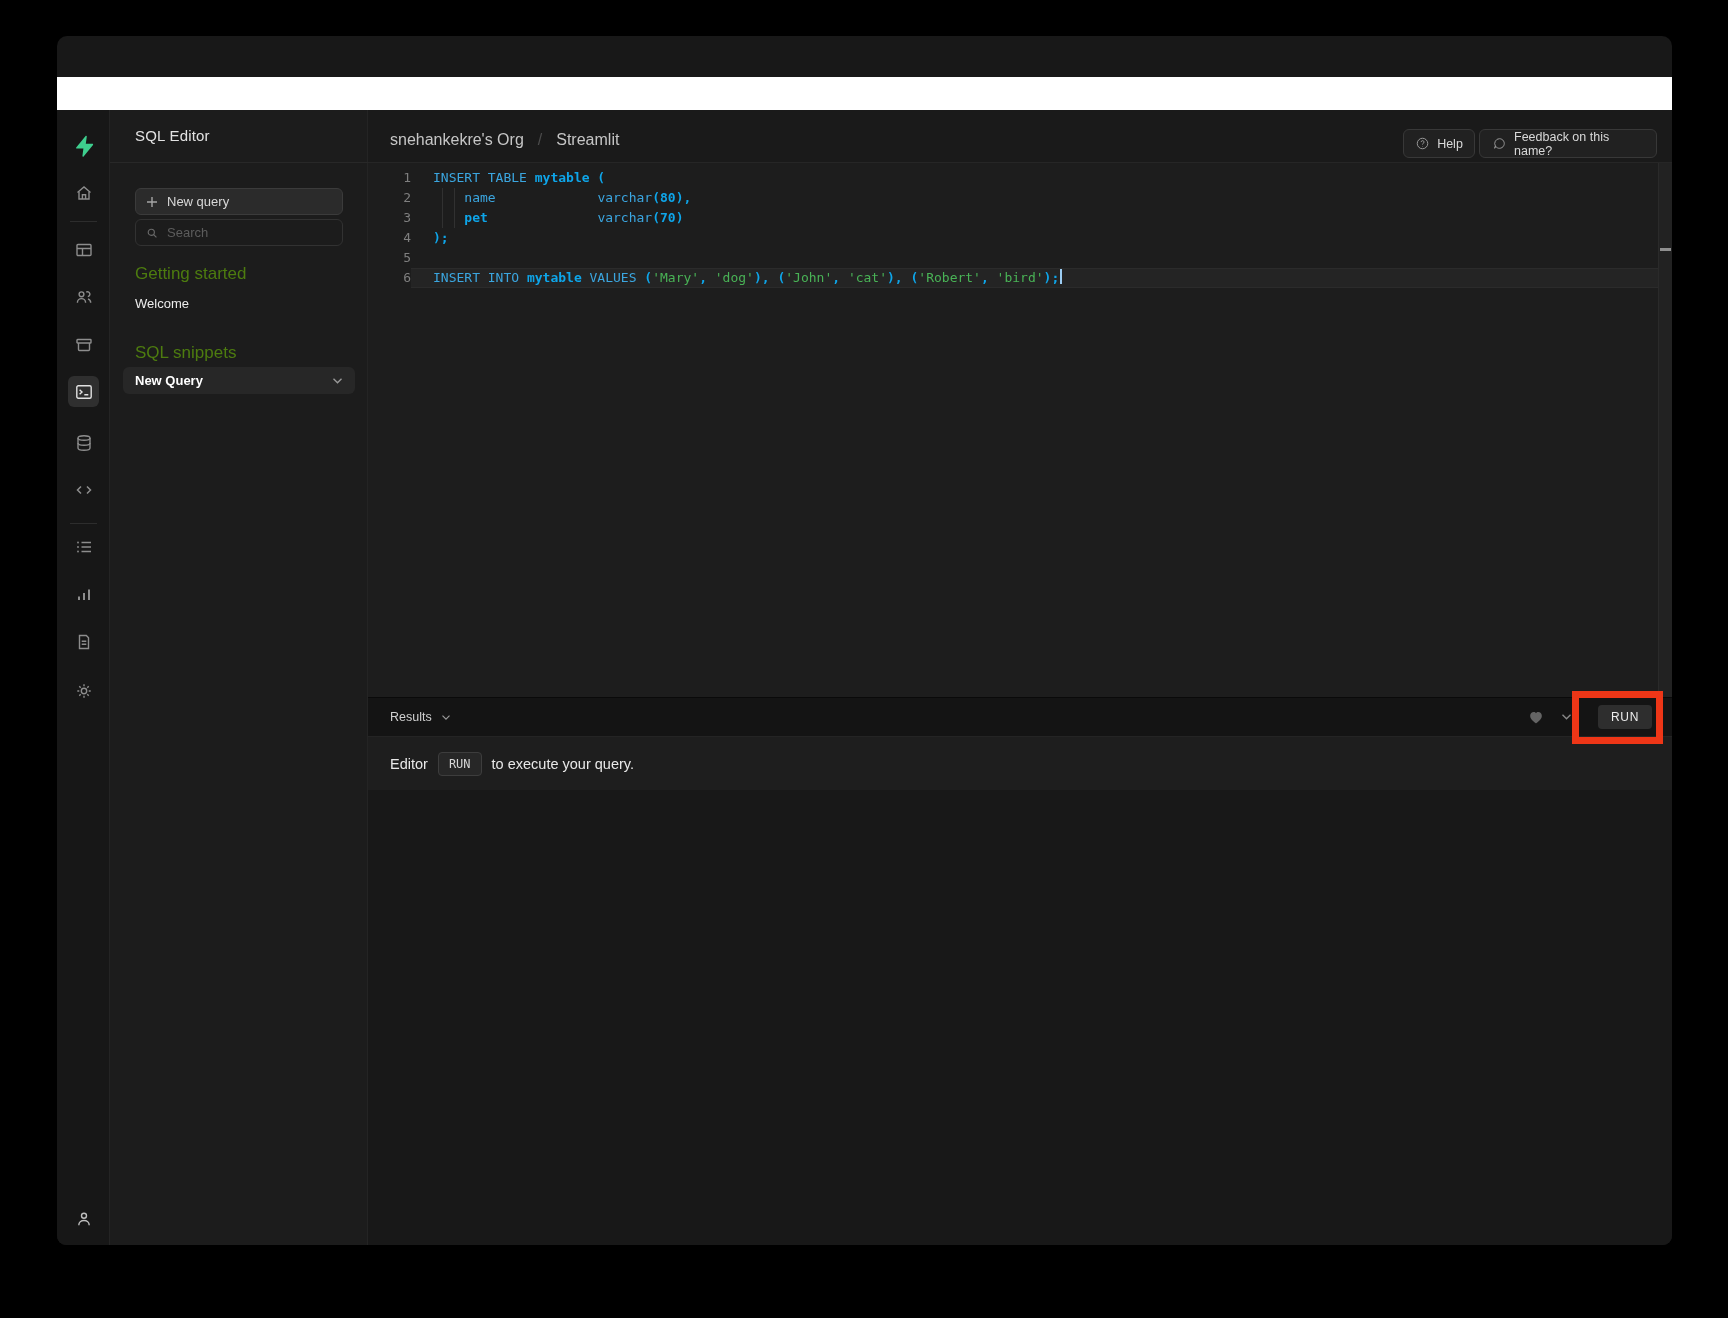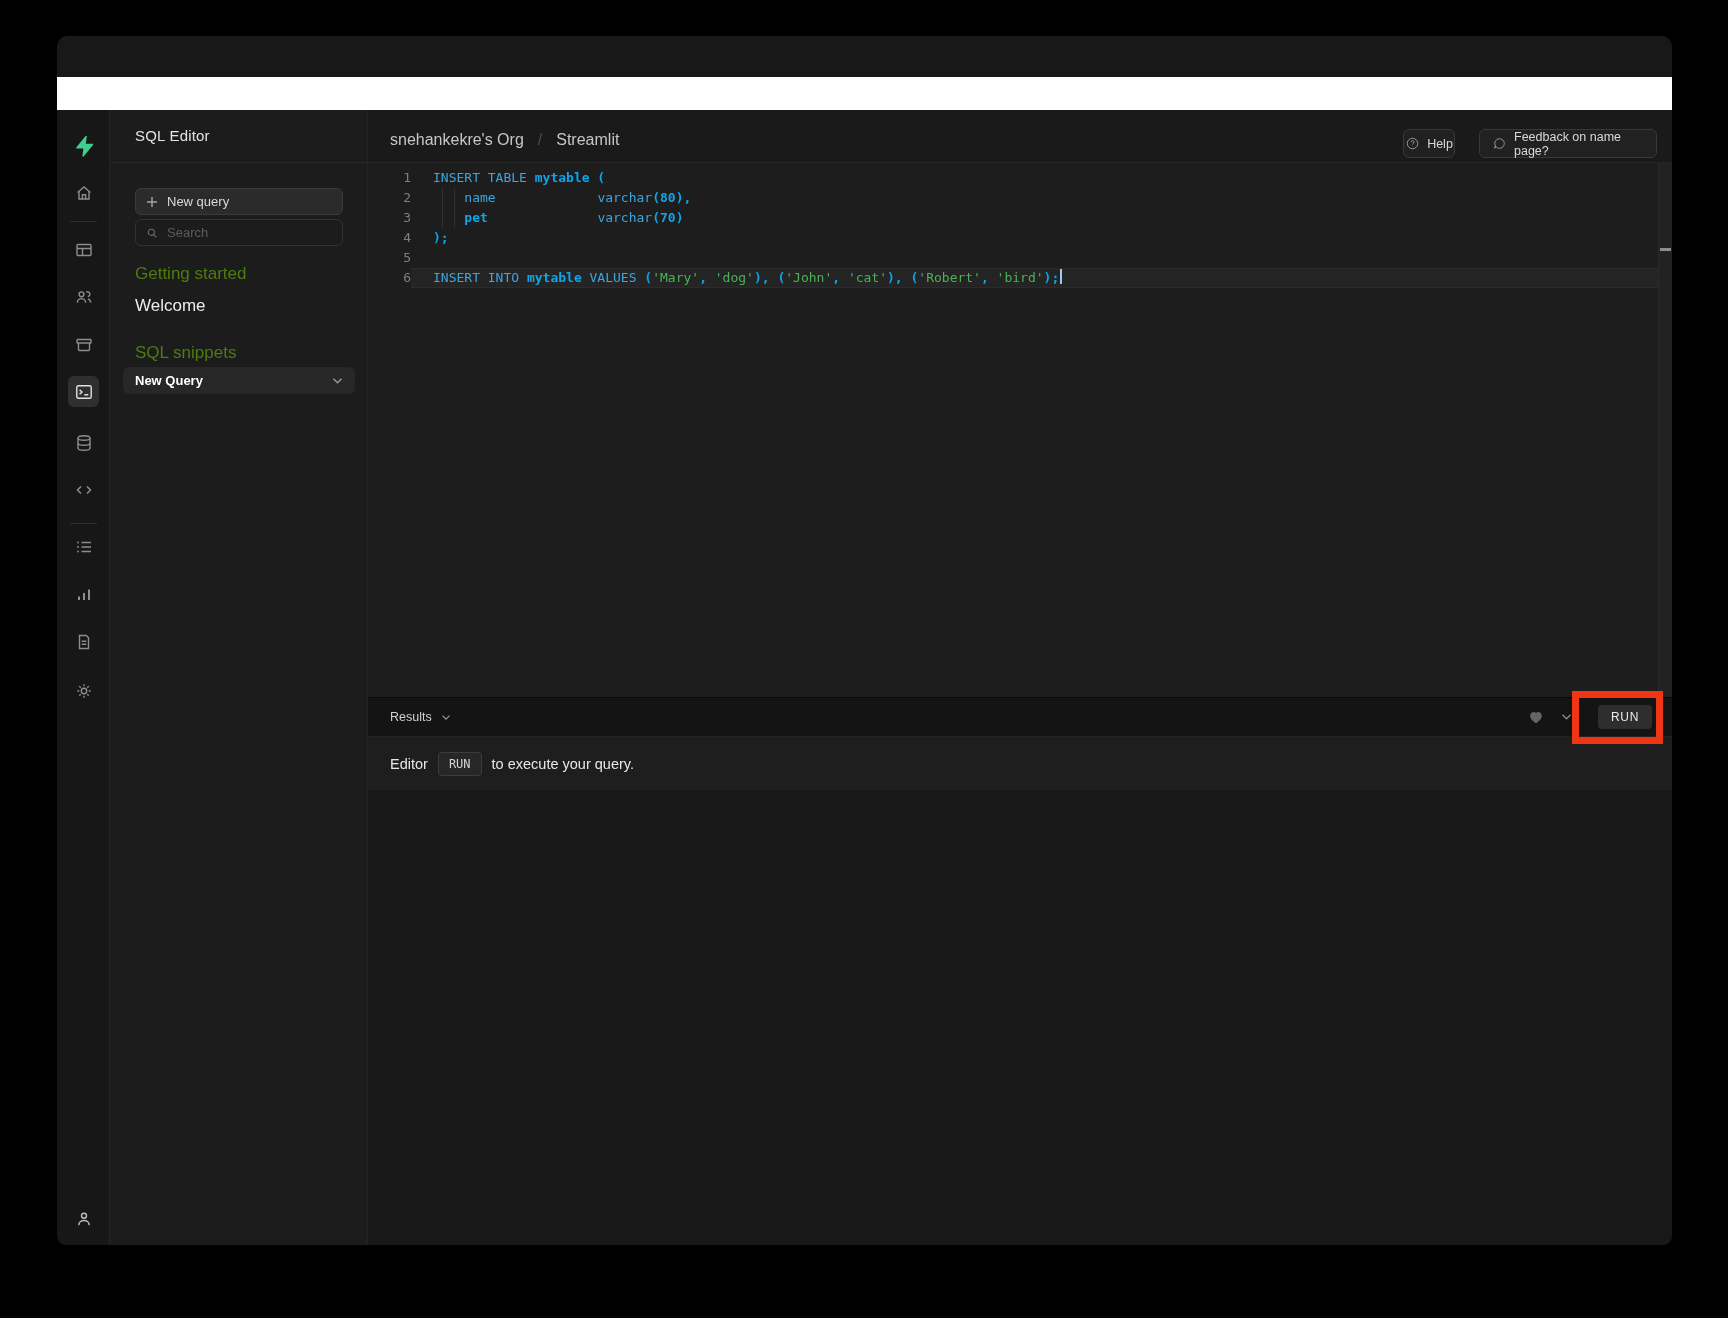--- a/index.html
+++ b/index.html
@@ -35,21 +35,21 @@
   .panel { left:53px; top:74px; width:258px; height:1135px; background:#1c1c1c; border-right:1px solid #242424; }
   .panel-title { left:78px; top:91px; font-size:15px; color:#e3e3e3; letter-spacing:.2px; }
   .panel-hdr-line { left:53px; top:126px; width:258px; height:1px; background:#282828; }
   .btn-newquery { left:78px; top:152px; width:208px; height:27px; background:#2b2b2b; border:1px solid #3b3b3b;
     border-radius:6px; display:flex; align-items:center; padding:0 10px; gap:9px; color:#d8d8d8; font-size:13px; }
   .search-box { left:78px; top:183px; width:208px; height:27px; background:transparent; border:1px solid #323232;
     border-radius:6px; display:flex; align-items:center; padding:0 9px; gap:8px; }
   .search-box input { background:transparent; border:none; outline:none; width:150px; font-size:13px; color:#cfcfcf; font-family:"Liberation Sans",sans-serif; }
   .search-box input::placeholder { color:#5c5c5c; }
   .sec-label { left:78px; font-size:17px; color:#4d7c0f; }
-  .sec-item { left:78px; font-size:17px; color:#ececec; }
+  .sec-item { left:78px; font-size:13px; color:#ececec; }
   .snippet-row { left:66px; top:331px; width:232px; height:27px; background:#272727; border-radius:6px;
     display:flex; align-items:center; justify-content:space-between; padding:0 12px; }
   .snippet-row .lbl { font-size:13px; font-weight:bold; color:#fff; }
   .main-hdr { left:311px; top:74px; width:1304px; height:53px; background:#1a1a1a; border-bottom:1px solid #262626; }
   .crumbs { left:333px; top:95px; display:flex; gap:14px; align-items:center; font-size:16px; color:#c6c6c6; }
   .crumb-sep { color:#4c4c4c; }
   .hdr-btn { top:93px; height:29px; background:#212121; border:1px solid #383838; border-radius:6px;
     display:flex; align-items:center; justify-content:center; gap:7px; color:#d9d9d9; font-size:12.5px; padding:0 12px; }
   
   .editor-bg { left:311px; top:127px; width:1304px; height:534px; background:#1d1d1d; }
@@ -264,37 +264,37 @@
         </svg>
       </span>
   </div>
 
   <div class="a main-hdr"></div>
   <div class="a crumbs">
     <span>snehankekre's Org</span>
     <span class="crumb-sep">/</span>
     <span>Streamlit</span>
   </div>
-  <div class="a hdr-btn" style="left:1346px;width:52px">
+  <div class="a hdr-btn" style="left:1346px;width:72px">
     <span>
         <svg width="15" height="15" viewBox="0 0 20 20" fill="none" stroke="#9a9a9a" stroke-width="1.3">
           <circle cx="10" cy="10" r="7"></circle>
           <path d="M8.2 8.1a1.9 1.9 0 1 1 2.6 1.8c-.6.3-.8.7-.8 1.4"></path>
           <circle cx="10" cy="13.8" r="0.6" fill="#9a9a9a" stroke="none"></circle>
         </svg>
       </span>
     <span>Help</span>
   </div>
   <div class="a hdr-btn" style="left:1422px;width:178px">
     <span>
         <svg width="15" height="15" viewBox="0 0 20 20" fill="none" stroke="#9a9a9a" stroke-width="1.3">
           <path d="M10 3.6a6.4 6.4 0 1 1-5.4 9.9L3.6 16.4l1-3A6.4 6.4 0 0 1 10 3.6z"></path>
         </svg>
       </span>
-    <span>Feedback on name page?</span>
+    <span>Feedback on this name?</span>
   </div>
 
   <div class="a editor-bg"></div>
   <div class="a cur-line"></div>
   <div class="a guide" style="left:385px"></div>
   <div class="a guide" style="left:397px"></div>
 
   <div class="a code-row" style="top:132px">
     <span class="lnum">1</span>
     <span class="codetxt"><span class="kw">INSERT TABLE</span><span class="pl"> mytable (</span></span>

